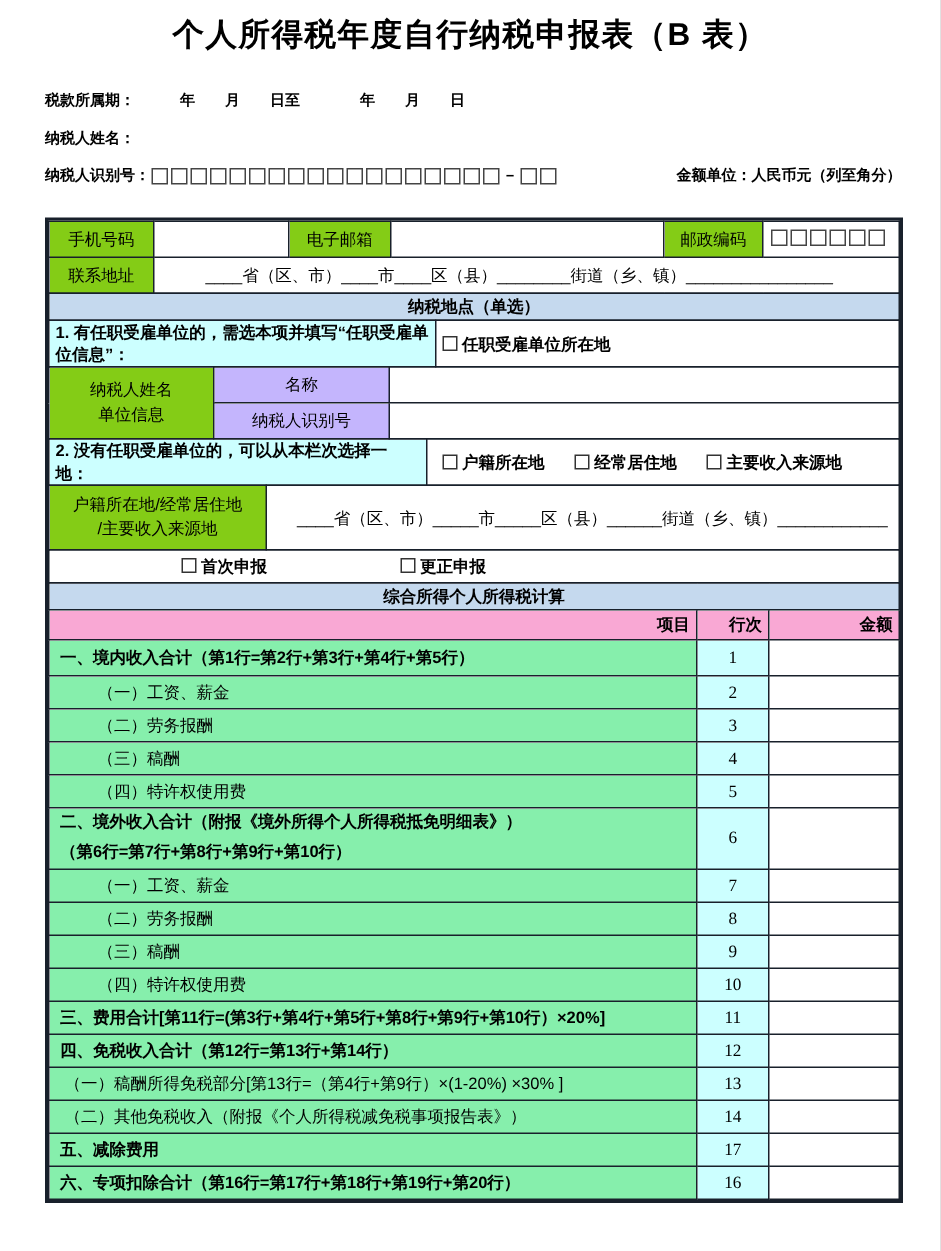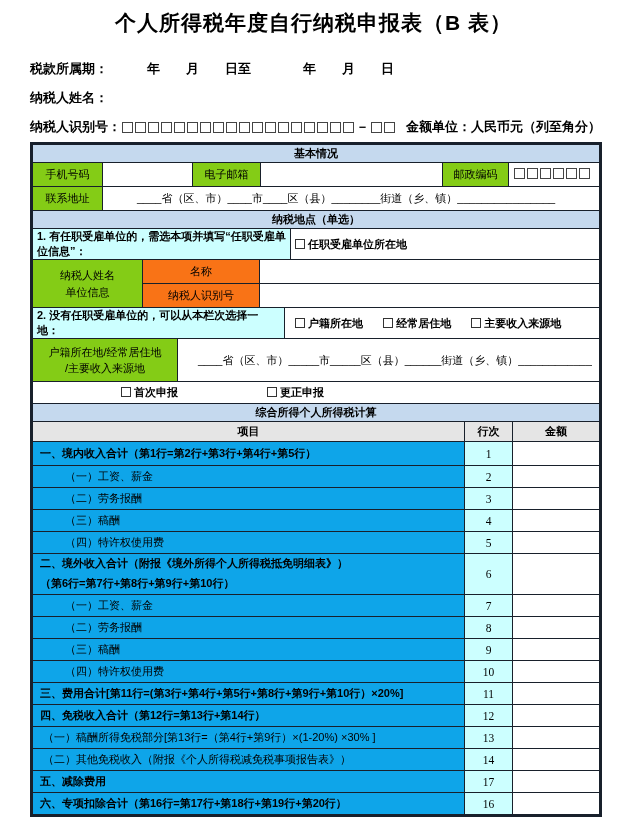--- a/index.html
+++ b/index.html
@@ -4,41 +4,41 @@
 <style>
   * { margin:0; padding:0; box-sizing:border-box; }
   body { background:#888; }
   .page {
     width:627px; height:834px; background:#fff; position:relative;
     overflow:hidden; font-family:"Liberation Sans", sans-serif; color:#000;
     margin:0 auto;
   }
   .title { text-align:center; padding-top:9px; font-size:21px; font-weight:bold; letter-spacing:1px; }
   .subtitle { text-align:center; margin-top:13px; font-size:12.5px; font-weight:bold; }
-  .meta { margin:23px 26px 0 30px; width:571px; font-size:13px; font-weight:bold; }
+  .meta { margin:23px 26px 0 30px; width:571px; font-size:10px; font-weight:bold; }
   .meta-line { margin-bottom:11px; white-space:pre; }
-  .id-line { display:flex; align-items:center; margin-bottom:6px; }
+  .id-line { display:flex; align-items:center; margin-bottom:21px; }
   .boxes { display:inline-flex; gap:2px; margin:0 1px; }
   .box { width:11px; height:11px; border:1px solid #444; background:#fff; display:inline-block; }
   .dash { font-weight:bold; padding:0 1px; }
   .unit { margin-left:auto; }
 
   .form-box { margin-left:30px; width:572px; border:2px solid #18202b; }
   table { width:100%; border-collapse:collapse; table-layout:fixed; margin-top:-1px; }
   table:first-child { margin-top:0; }
   td { border:1px solid #18202b; font-size:11px; padding:0 4px; vertical-align:middle; overflow:hidden; }
   .sec-hdr td { background:#c5d9ee; text-align:center; font-weight:bold; height:18px; padding:1px 4px; }
   .cyan { background:#ccffff; }
   .lbl { background:#84cc16; font-weight:normal; text-align:center;margin-top:28px; }
-  .plain-lbl { background:#f97316; text-align:center; font-weight:normal; }
+  .plain-lbl { background:#c4b5fd; text-align:center; font-weight:normal; }
   .cb { display:inline-block; width:10px; height:10px; border:1px solid #333; background:#fff; vertical-align:-1px; margin-right:3px; }
   .opt { font-weight:bold; }
   .blank-line { font-weight:normal; }
-  .col-hdr td { background:#e5e5e5; text-align:center; font-weight:bold; height:20px; }
-  .item-cell { background:#0ea5e9; }
+  .col-hdr td { background:#f9a8d4; text-align:right; font-weight:bold; height:20px; }
+  .item-cell { background:#86efac; }
   .main .item-cell { font-weight:bold; padding-left:7px; }
   .sub .item-cell { font-weight:normal; padding-left:32px;margin-top:16px; }
   .line-cell { background:#ccffff; text-align:center; font-family:"Liberation Serif", serif; font-size:11.5px; }
   .amt-cell { background:#fff; }
   .tall .item-cell { white-space:pre-line; line-height:1.8; }
   .two-line { line-height:1.5; }
 </style>
 </head>
 <body>
 
@@ -85,23 +85,20 @@
     <table>
       <colgroup>
           <col style="width:70px">
           <col style="width:90px">
           <col style="width:68px">
           <col style="width:182px">
           <col style="width:66px">
           <col>
         </colgroup>
       <tbody>
-          <tr class="sec-hdr">
-            <td colspan="6">基本情况</td>
-          </tr>
       <tr style="height:24px">
         <td class="lbl">手机号码</td>
         <td></td>
         <td class="lbl">电子邮箱</td>
         <td></td>
         <td class="lbl">邮政编码</td>
         <td><span class="boxes">
                 <span class="box"></span>
                 <span class="box"></span>
                 <span class="box"></span>

